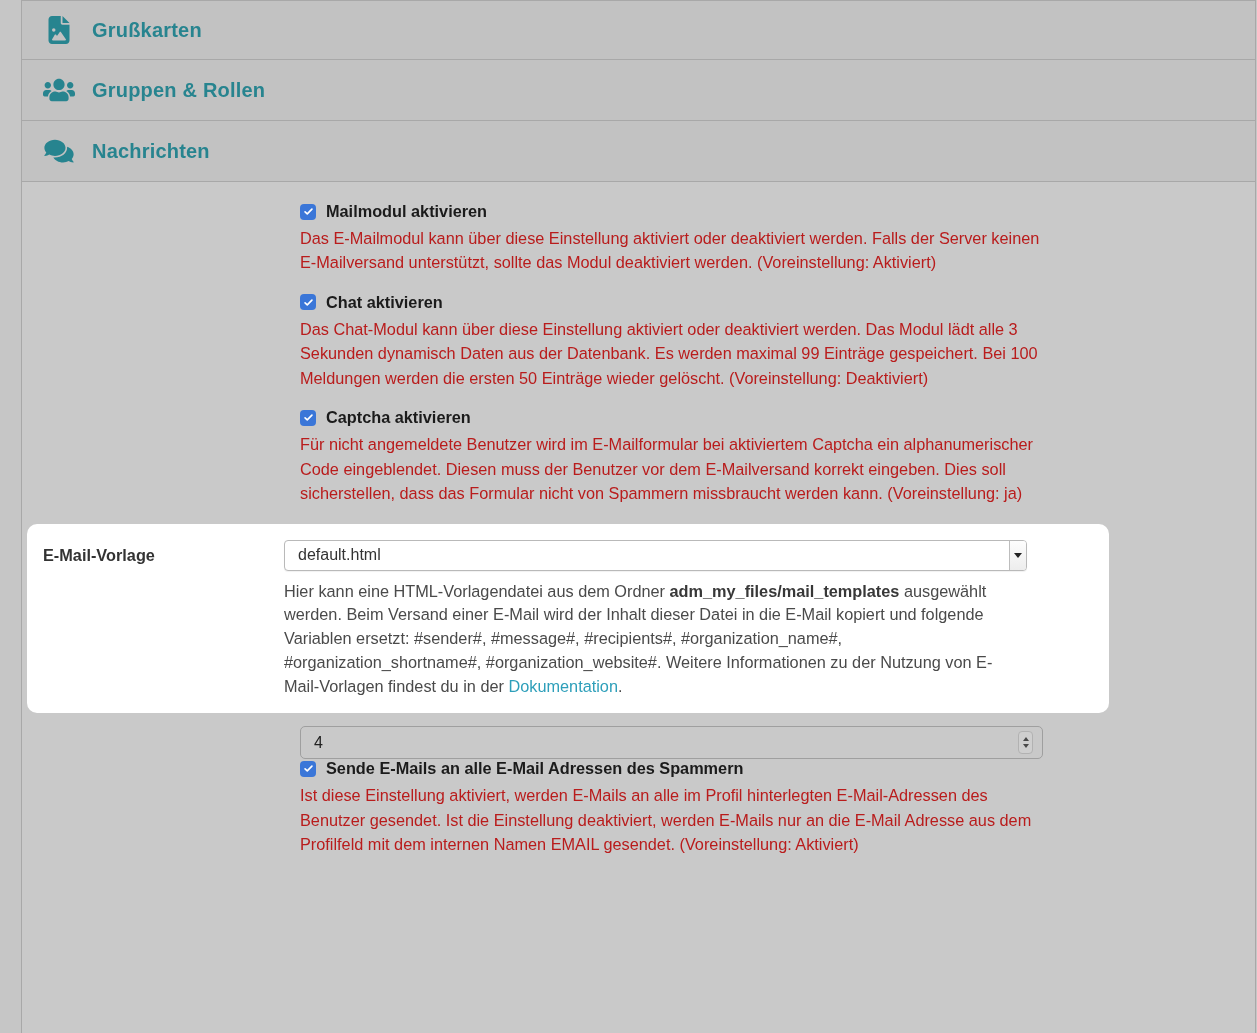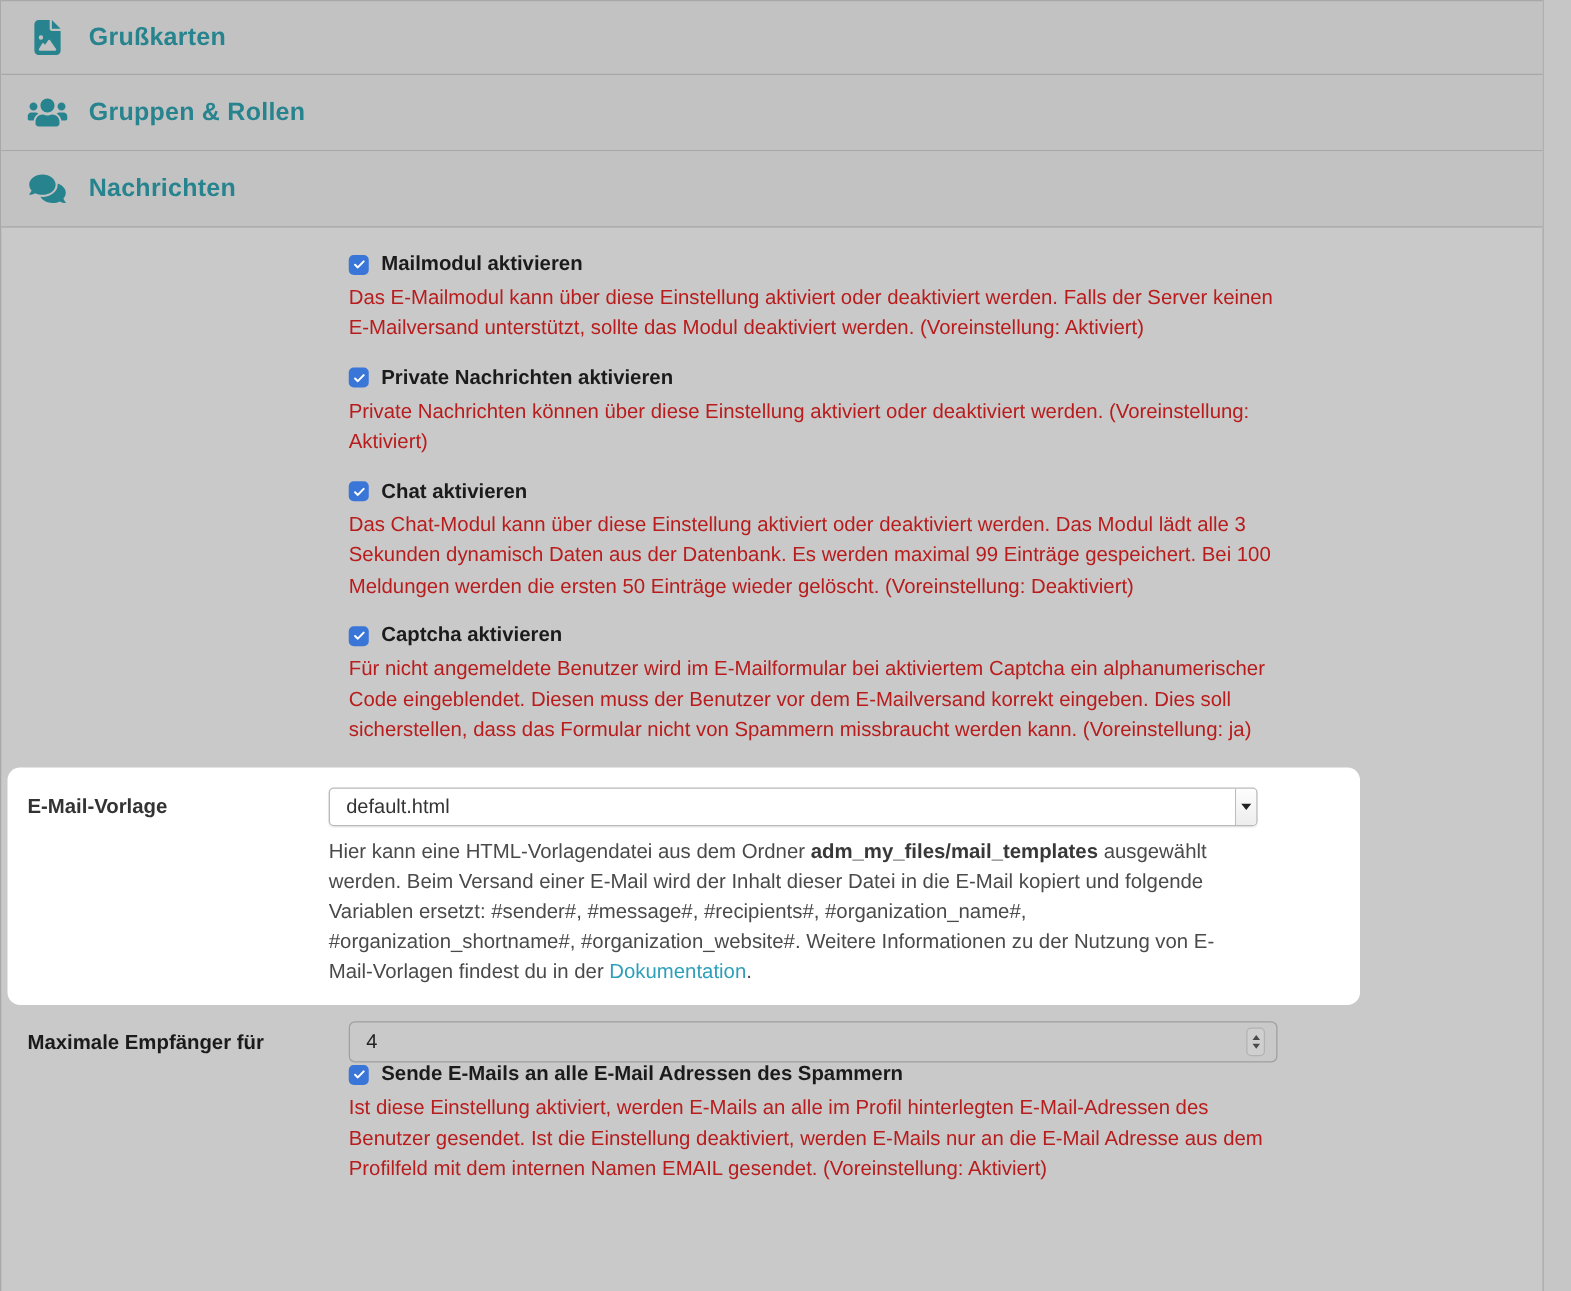--- a/index.html
+++ b/index.html
@@ -14,21 +14,21 @@
   }
   *{box-sizing:border-box;}
   html,body{margin:0;padding:0;}
   body{
     width:1257px;height:1033px;overflow:hidden;position:relative;
     background:var(--outer-bg);
     font-family:"Liberation Sans", sans-serif;
     -webkit-font-smoothing:antialiased;
   }
   .card{
-    position:absolute;left:0;top:0;width:1235px;height:1033px;
+    position:absolute;left:21px;top:0;width:1235px;height:1033px;
     background:var(--page-bg);
     border-left:1px solid var(--border);
     border-right:1px solid var(--border);
   }
   
   .acc-header{
     height:61px;background:var(--header-bg);
     border-bottom:1px solid var(--border);
     display:flex;align-items:center;gap:17px;
     padding-left:21px;cursor:pointer;
@@ -142,33 +142,20 @@
             <svg width="11" height="11" viewBox="0 0 16 16">
                 <path d="M3 8.5 L6.2 11.5 L13 4.5" stroke="#fff" stroke-width="2.4" fill="none" stroke-linecap="round" stroke-linejoin="round"></path>
               </svg>
           </span>
           <span class="lbl">Mailmodul aktivieren</span>
         </div>
         <div class="desc">Das E-Mailmodul kann über diese Einstellung aktiviert oder deaktiviert werden. Falls der Server keinen E-Mailversand unterstützt, sollte das Modul deaktiviert werden. (Voreinstellung: Aktiviert)</div>
       </div>
     </div>
 
-    <div class="row">
-      <div class="full">
-        <div class="checkline">
-          <span class="checkbox">
-            <svg width="11" height="11" viewBox="0 0 16 16">
-                <path d="M3 8.5 L6.2 11.5 L13 4.5" stroke="#fff" stroke-width="2.4" fill="none" stroke-linecap="round" stroke-linejoin="round"></path>
-              </svg>
-          </span>
-          <span class="lbl">Private Nachrichten aktivieren</span>
-        </div>
-        <div class="desc">Private Nachrichten können über diese Einstellung aktiviert oder deaktiviert werden. (Voreinstellung: Aktiviert)</div>
-      </div>
-    </div>
 
     <div class="row">
       <div class="full">
         <div class="checkline">
           <span class="checkbox">
             <svg width="11" height="11" viewBox="0 0 16 16">
                 <path d="M3 8.5 L6.2 11.5 L13 4.5" stroke="#fff" stroke-width="2.4" fill="none" stroke-linecap="round" stroke-linejoin="round"></path>
               </svg>
           </span>
           <span class="lbl">Chat aktivieren</span>
@@ -203,21 +190,20 @@
         <div class="desc">
           <span>Hier kann eine HTML-Vorlagendatei aus dem Ordner </span><b>adm_my_files/mail_templates</b><span> ausgewählt werden. Beim Versand einer E-Mail wird der Inhalt dieser Datei in die E-Mail kopiert und folgende Variablen ersetzt: #sender#, #message#, #recipients#, #organization_name#, #organization_shortname#, #organization_website#. Weitere Informationen zu der Nutzung von E-Mail-Vorlagen findest du in der </span><a class="doc-link">Dokumentation</a><span>.</span>
         </div>
       </div>
     </div>
 
     <div class="gap-after-highlight"></div>
 
     <div class="row max-row">
       <div class="field-label">
-        <div>Maximale Empfänger für</div>
       </div>
       <div>
         <div class="number-input">
           <span class="value">4</span>
           <span class="spinner">
             <span class="tri-up-s"></span>
               <span class="tri-down-s"></span>
           </span>
         </div>
       </div>

